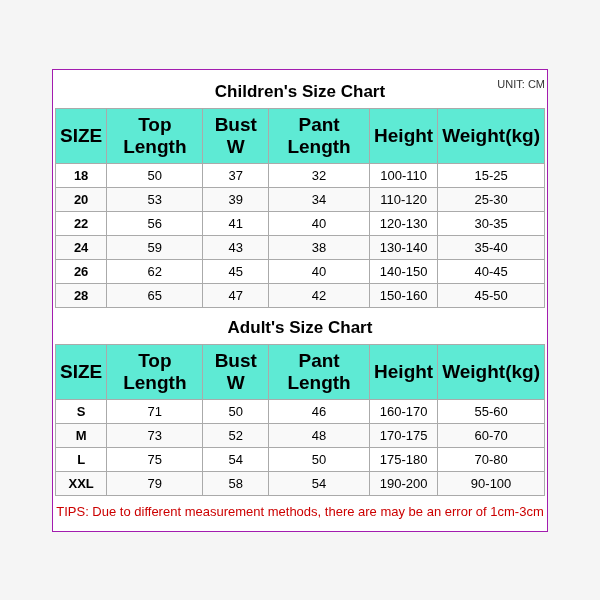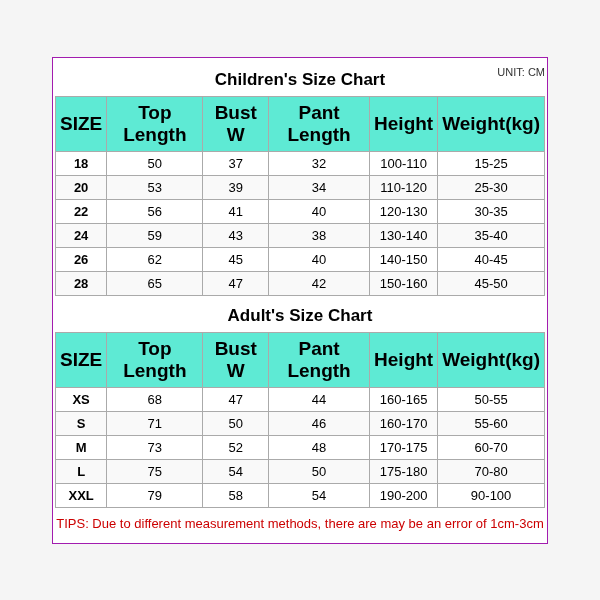--- a/index.html
+++ b/index.html
@@ -171,28 +171,20 @@
         <tr>
           <th>SIZE</th>
           <th>Top Length</th>
           <th>Bust W</th>
           <th>Pant Length</th>
           <th>Height</th>
           <th>Weight(kg)</th>
         </tr>
       </thead>
       <tbody id="adults-tbody">
-      <tr>
-            <td>XS</td>
-            <td>68</td>
-            <td>47</td>
-            <td>44</td>
-            <td>160-165</td>
-            <td>50-55</td>
-          </tr>
           <tr>
             <td>S</td>
             <td>71</td>
             <td>50</td>
             <td>46</td>
             <td>160-170</td>
             <td>55-60</td>
           </tr>
           <tr>
             <td>M</td>

